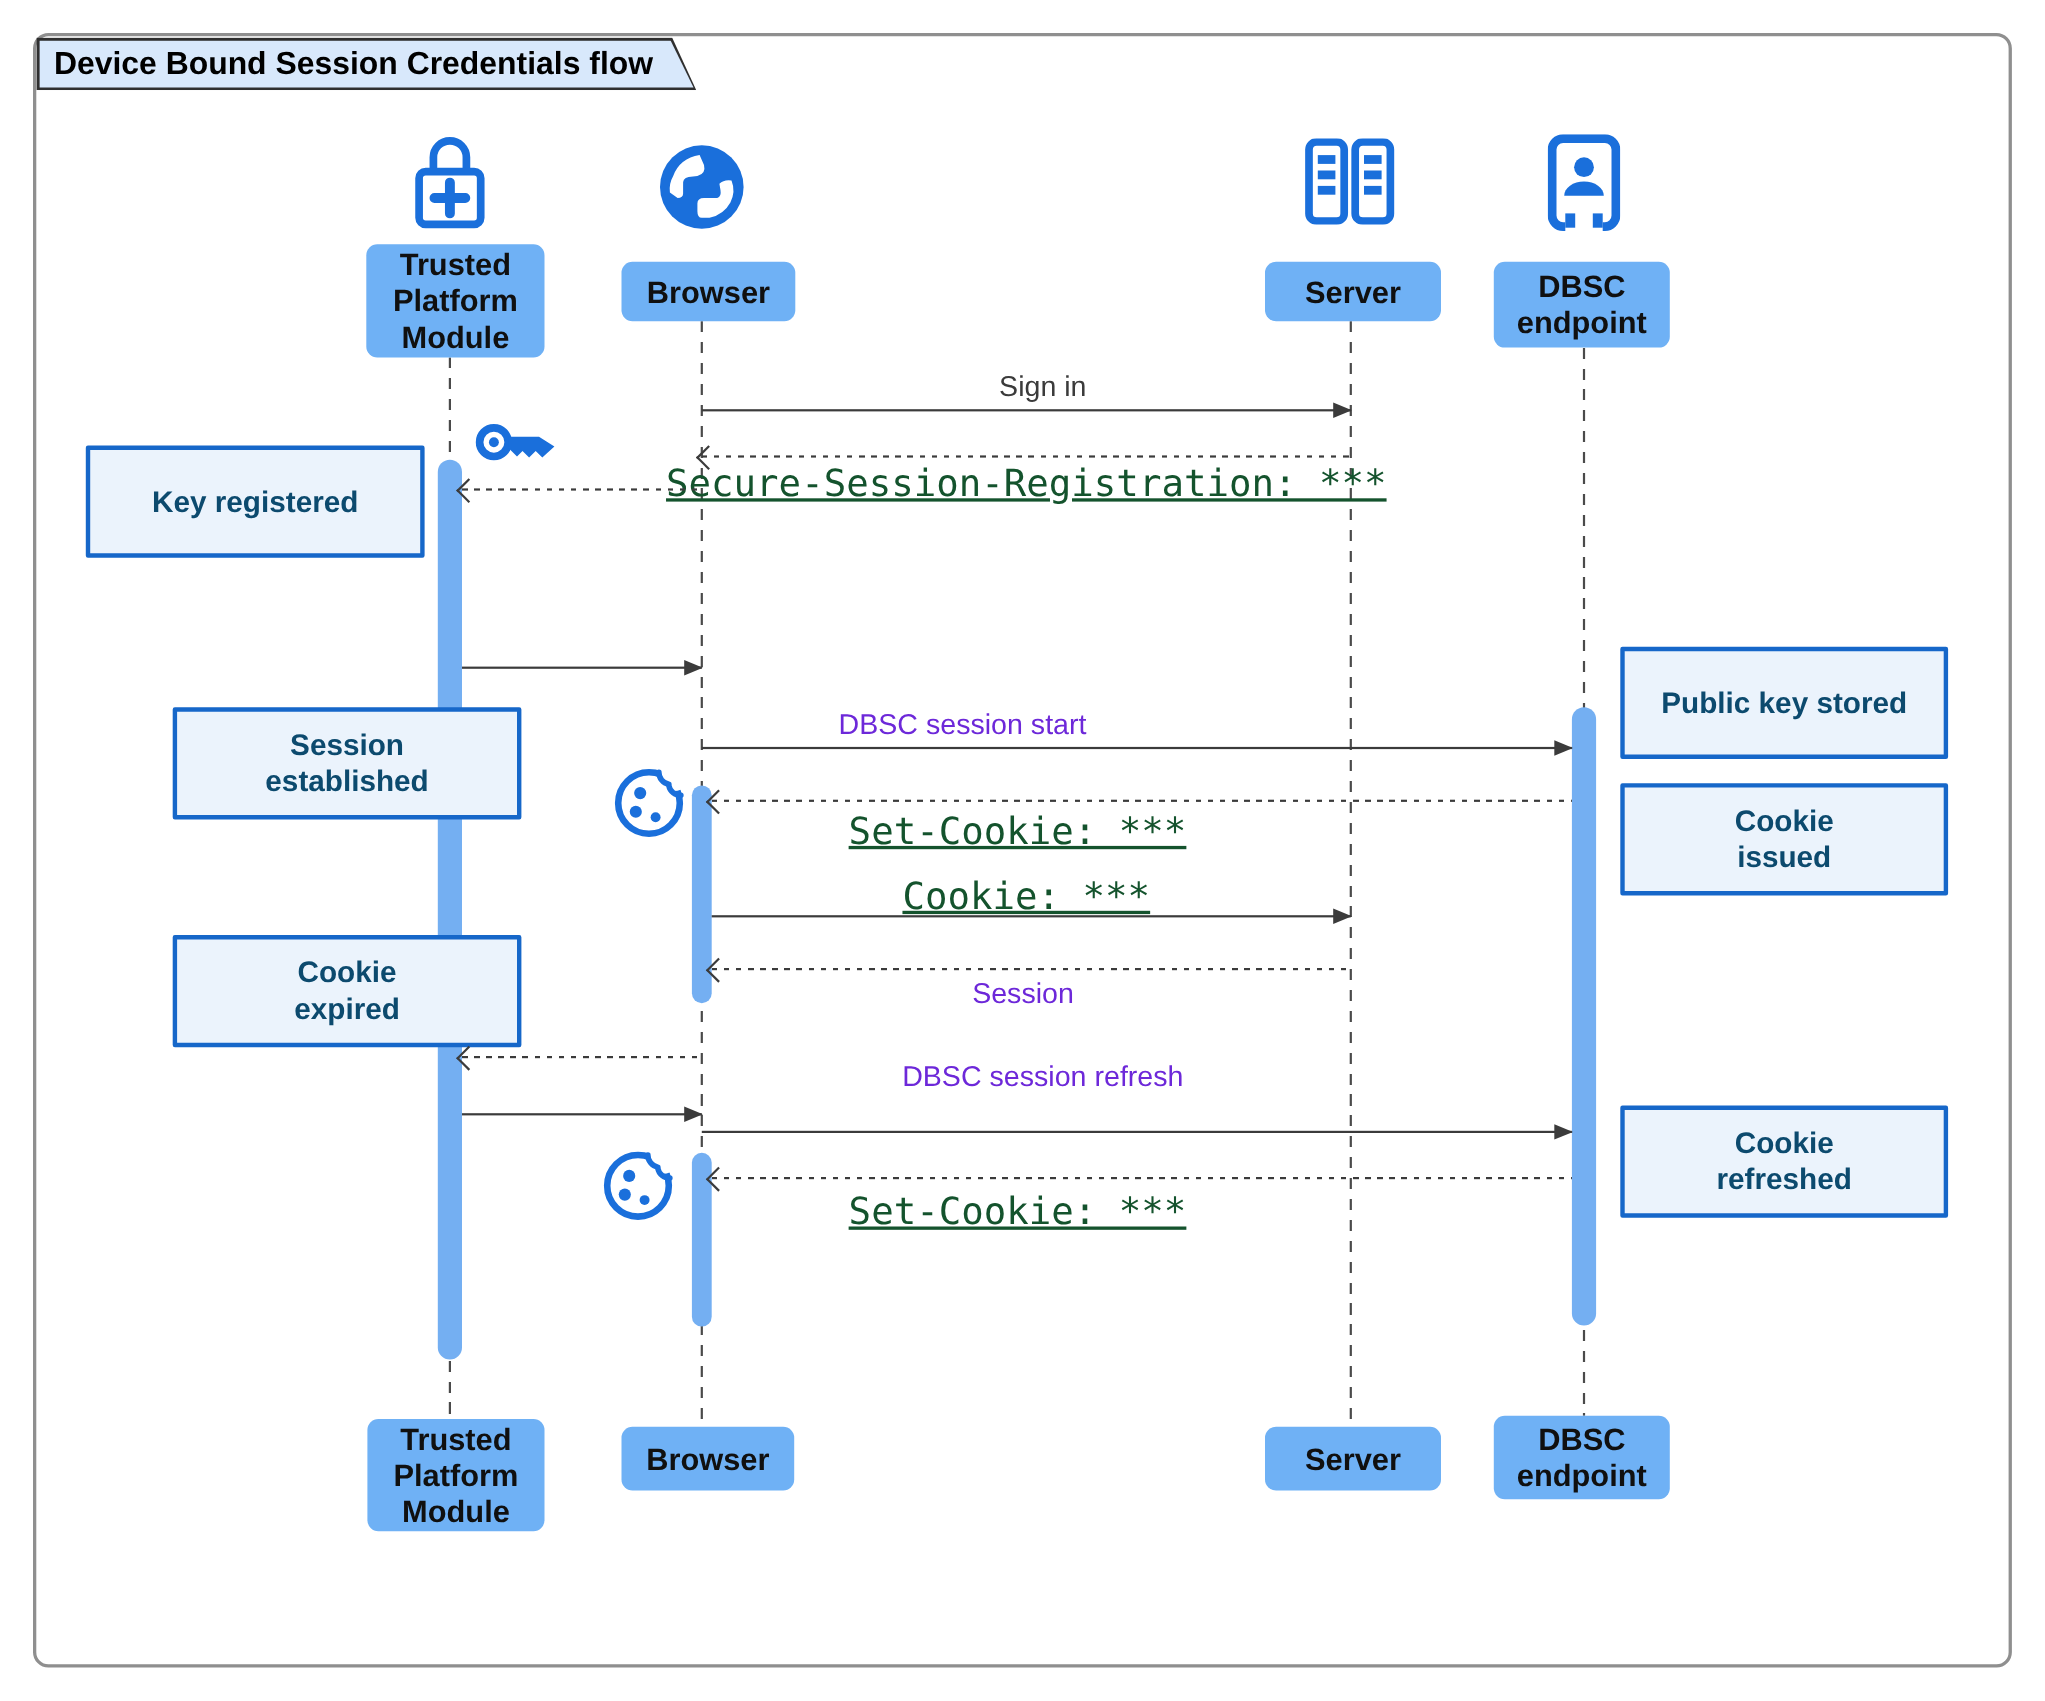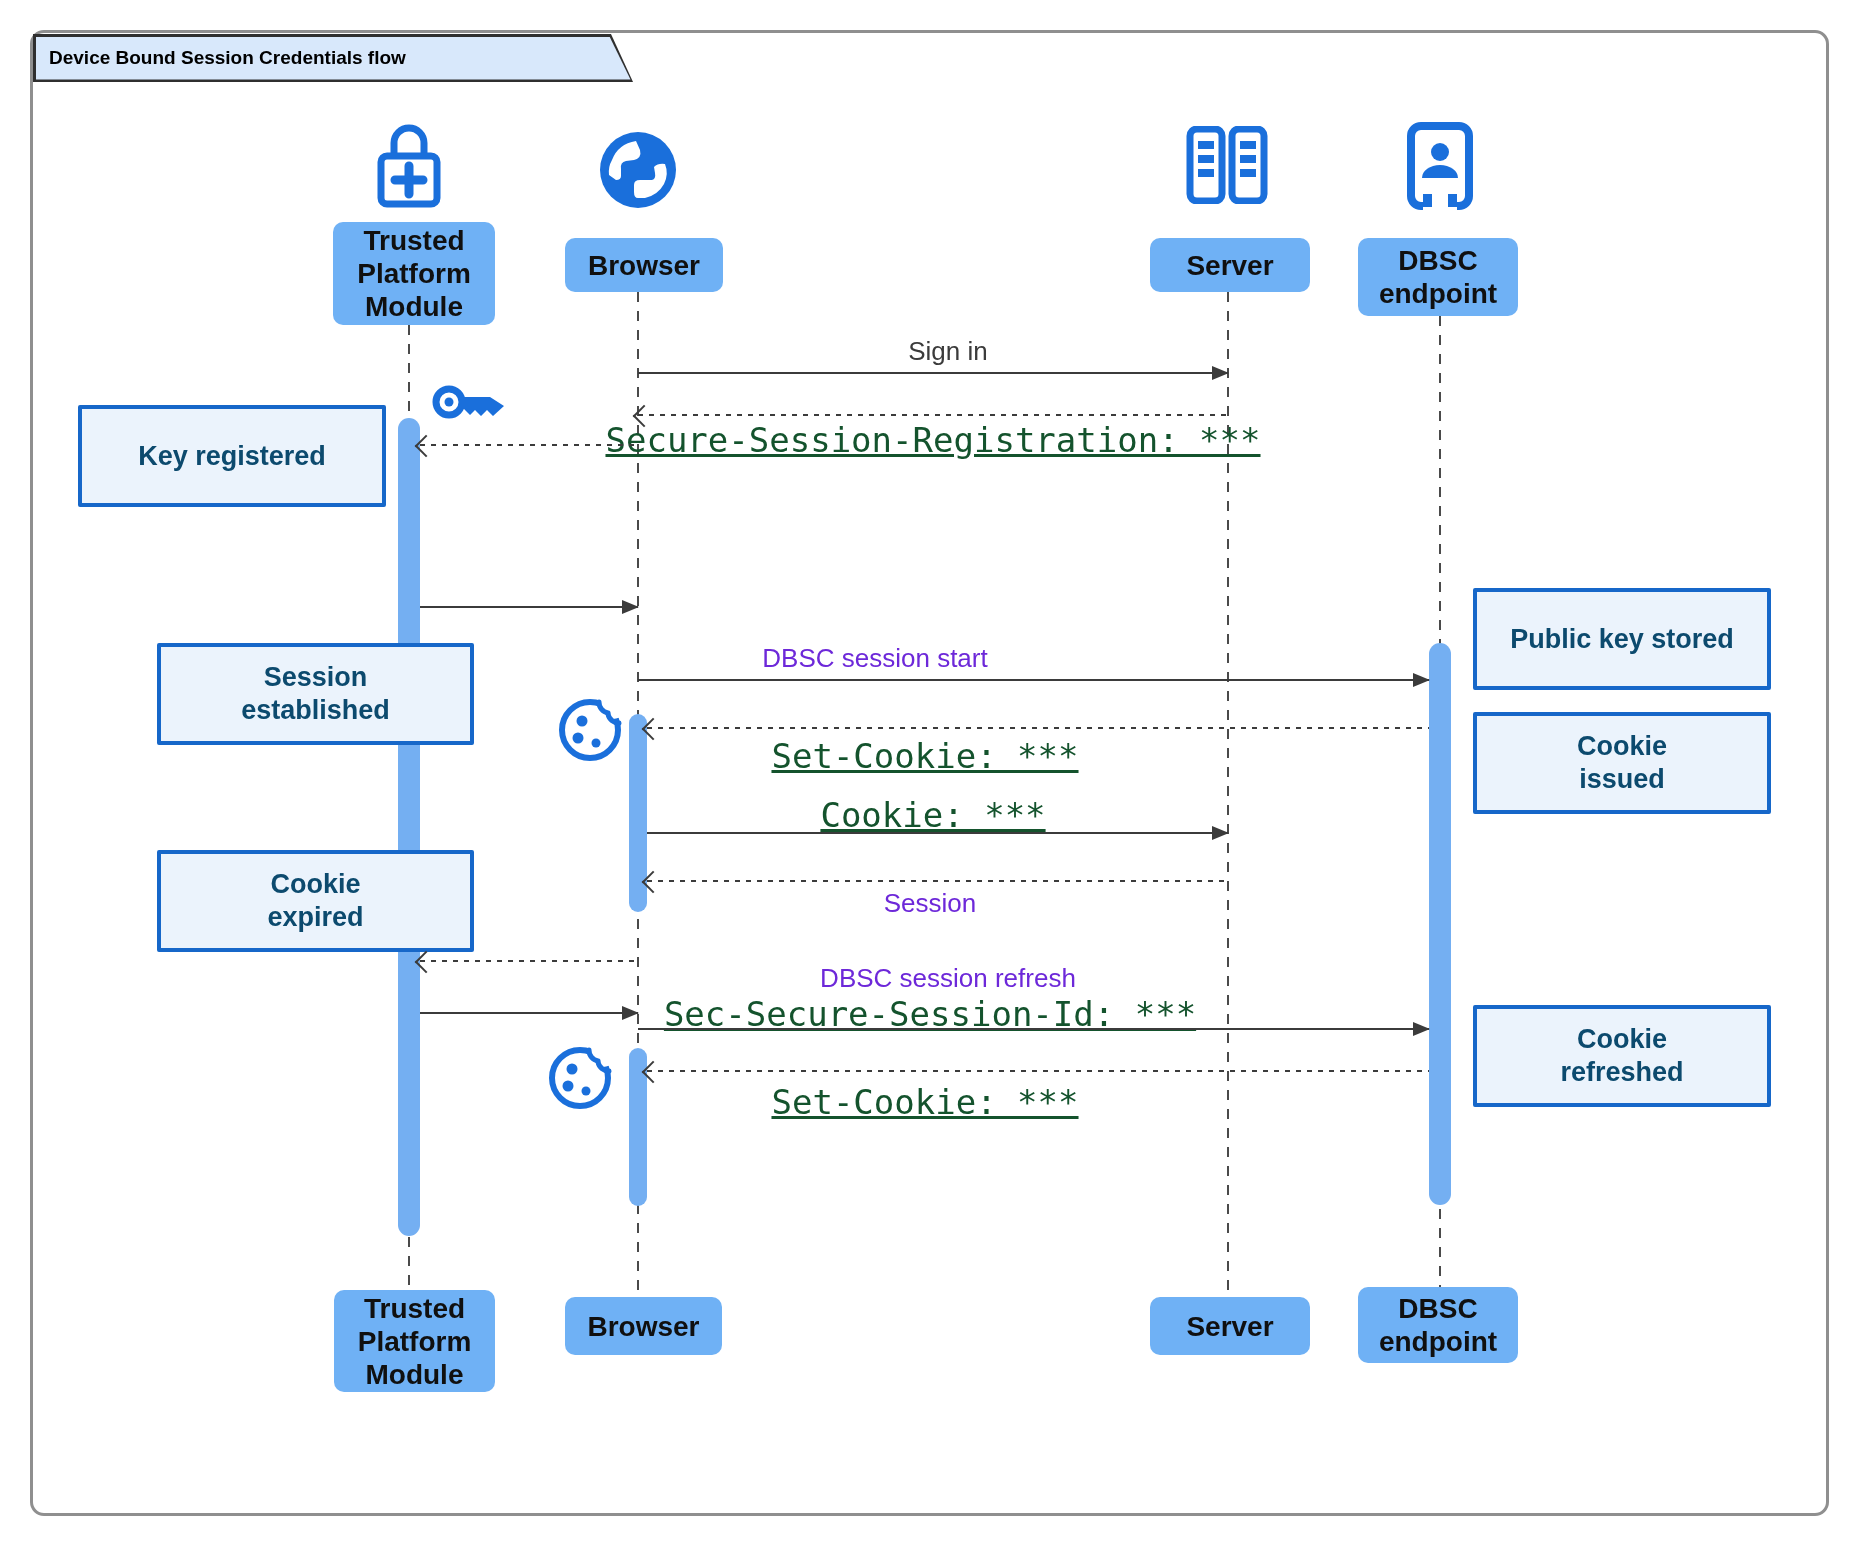--- a/index.html
+++ b/index.html
@@ -7,21 +7,21 @@
           font-family:"Liberation Sans",sans-serif;overflow:hidden;}
   .frame{position:absolute;left:30px;top:30px;width:1793px;height:1480px;
          border:3px solid #8f8f8f;border-radius:14px;}
   
   .tab{position:absolute;left:33px;top:34px;width:600px;height:48px;}
   .tab-outer{position:absolute;inset:0;background:#2f2f2f;
              clip-path:polygon(0 0,calc(100% - 22px) 0,100% 100%,0 100%);}
   .tab-inner{position:absolute;inset:2.5px;background:#d8e8fb;
              clip-path:polygon(0 0,calc(100% - 21px) 0,100% 100%,0 100%);}
   .tab-text{position:absolute;left:16px;top:0;height:48px;line-height:48px;
-            font-size:19px;font-weight:bold;color:#000;}
+            font-size:29px;font-weight:bold;color:#000;}
   
   .lifeline{position:absolute;width:2px;
      background:repeating-linear-gradient(180deg,#4a4a4a 0 10px,transparent 10px 19px);}
   
   .bar{position:absolute;background:#74aff2;border-radius:11px;}
   
   .abox{position:absolute;background:#6fb1f5;border-radius:10px;
         display:flex;align-items:center;justify-content:center;text-align:center;
         font-weight:bold;font-size:28px;line-height:33px;color:#101010;white-space:pre-line;}
   
@@ -174,21 +174,20 @@
 
   <div class="dline" style="left:420px;top:960px;width:218px">
     <span class="ah-chev-left"></span>
   </div>
 
   <div class="line" style="left:420px;top:1012px;width:218px">
     <span class="ah-right"></span>
   </div>
 
   <div class="mlabel msans" style="left:948px;top:963px">DBSC session refresh</div>
-  <div class="mlabel mmono" style="left:930px;top:994px">Sec-Secure-Session-Id: ***</div>
   <div class="line" style="left:638px;top:1028px;width:791px">
     <span class="ah-right"></span>
   </div>
 
   <svg class="icon" style="left:545px;top:1040px" width="70" height="70" viewBox="0 0 70 70">
     <circle cx="35" cy="38" r="28" fill="#fff" stroke="#1a6fdb" stroke-width="6"></circle>
     <circle cx="58" cy="12" r="15" fill="#fff"></circle>
     <path d="M44 10 a11 11 0 0 0 9 11" fill="none" stroke="#1a6fdb" stroke-width="5" stroke-linecap="round"></path>
     <path d="M53 22 a11 11 0 0 0 11 9" fill="none" stroke="#1a6fdb" stroke-width="5" stroke-linecap="round"></path>
     <circle cx="27" cy="29" r="5.5" fill="#1a6fdb"></circle>

